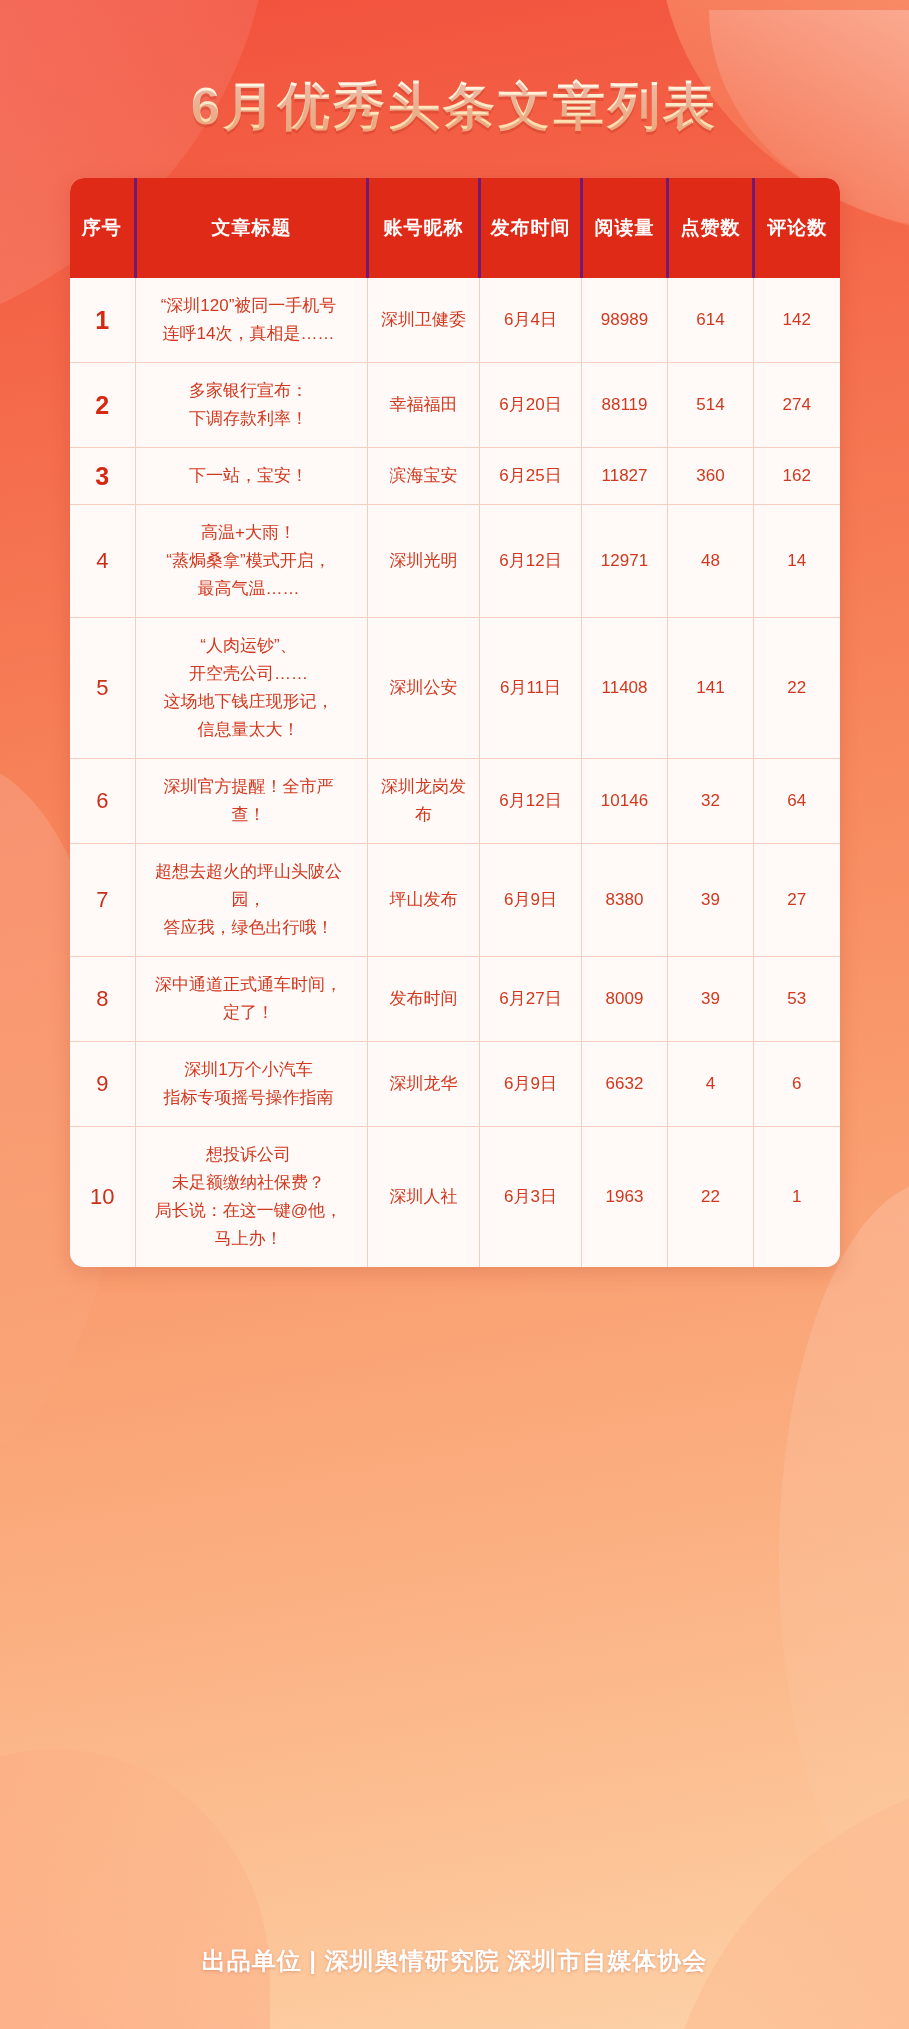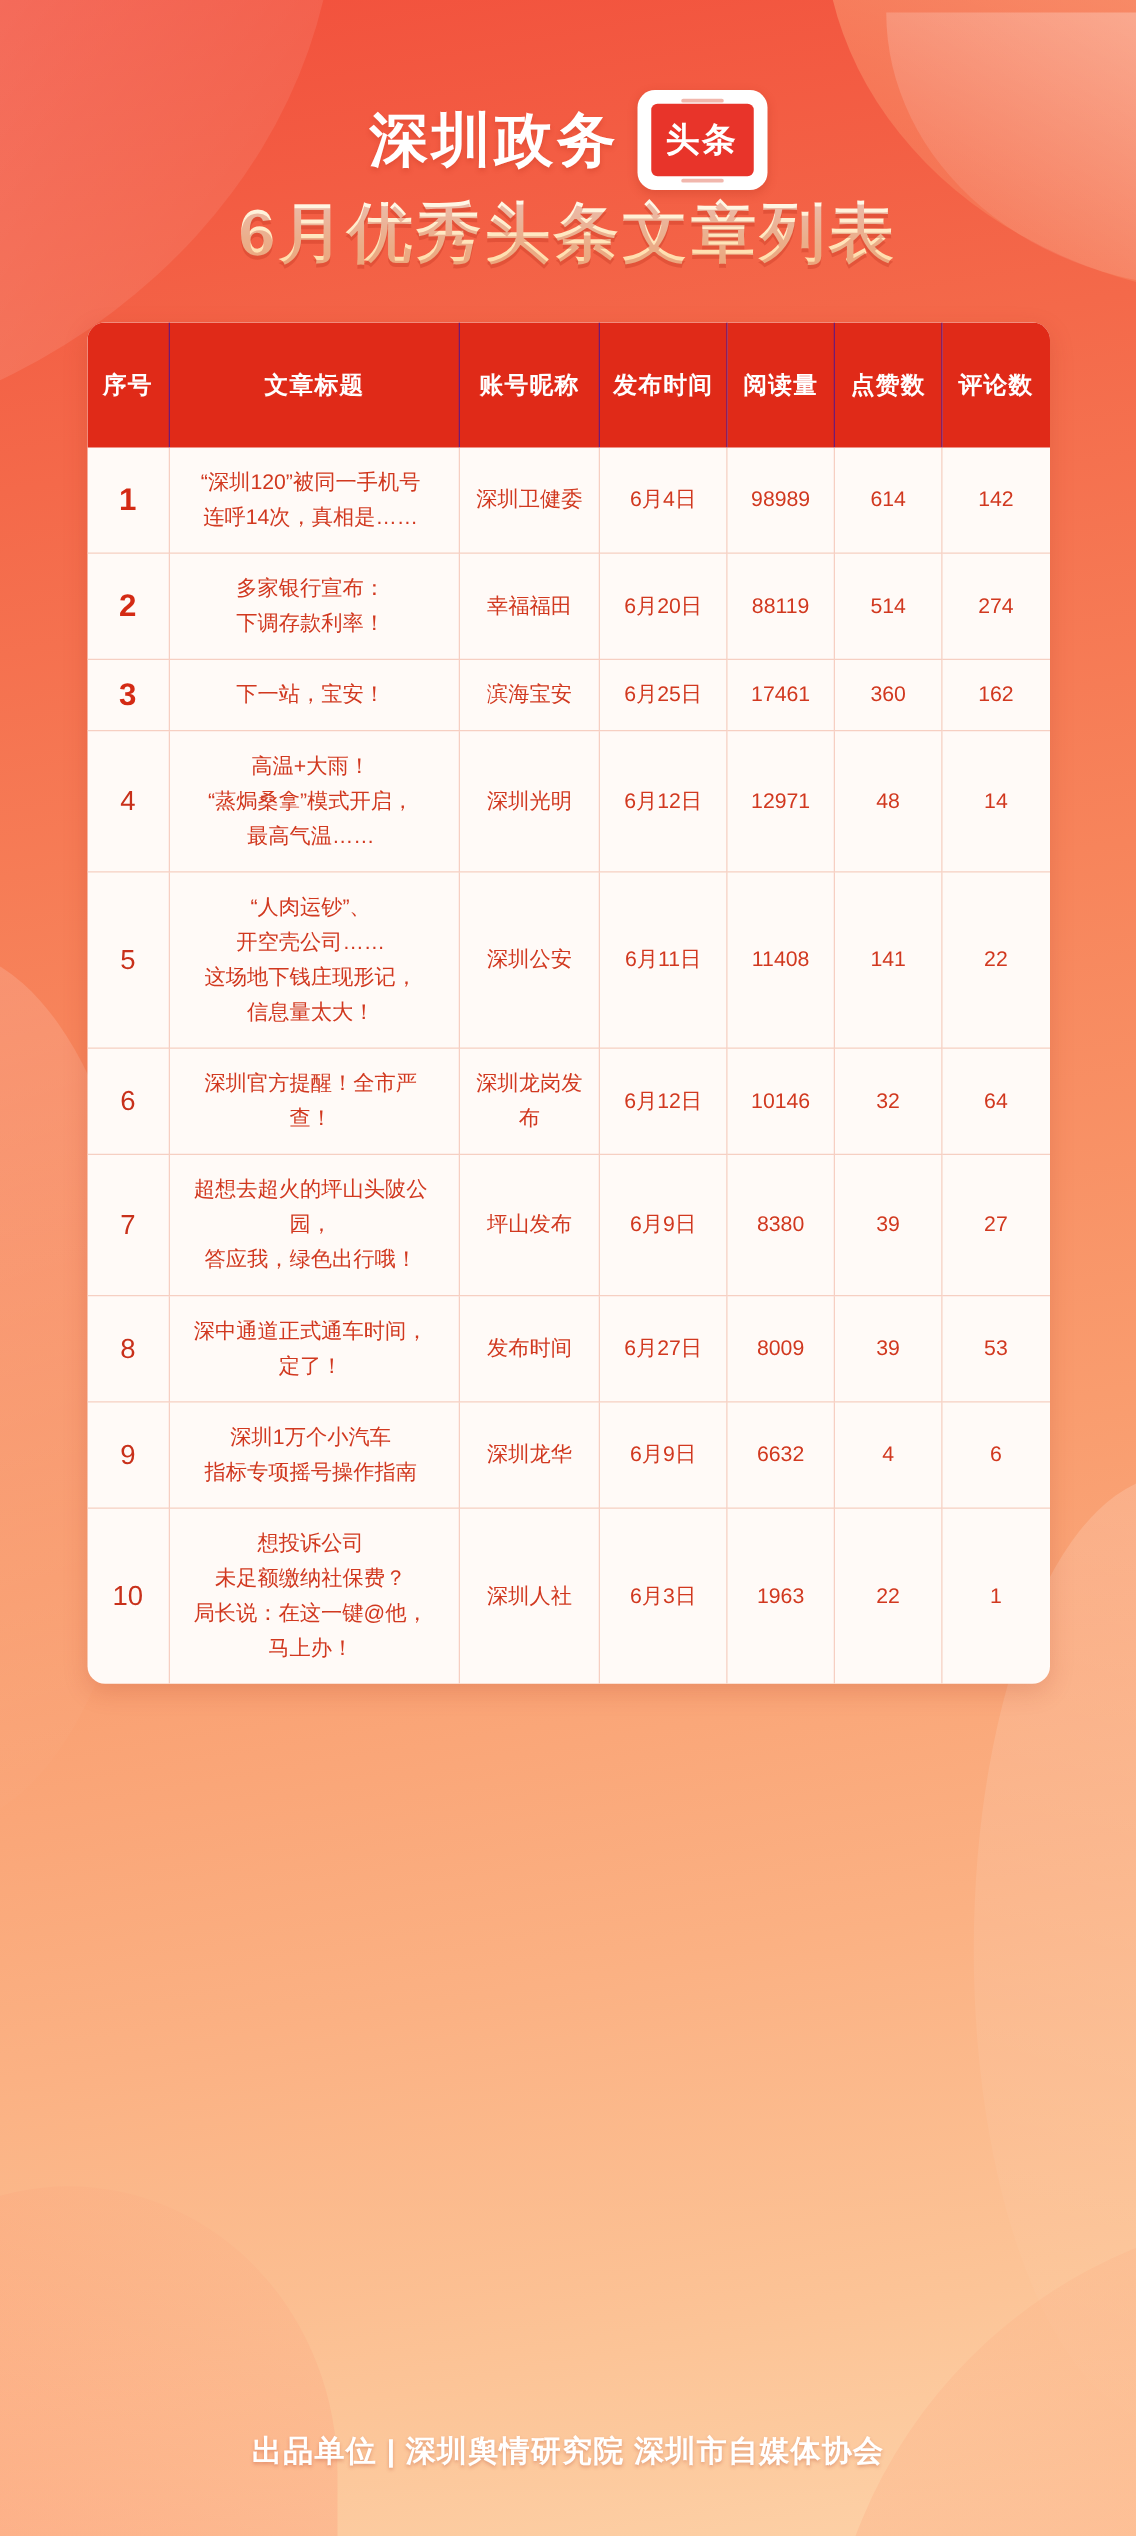--- a/index.html
+++ b/index.html
@@ -164,21 +164,21 @@
     width: 100%;
     table-layout: fixed;
   }
   thead th {
     background: #e02a18;
     color: #ffffff;
     font-size: 19px;
     font-weight: bold;
     letter-spacing: 1px;
     height: 98px;
-    border-right: 1px solid #701a75;
+    border-right: 3px solid #701a75;
     vertical-align: middle;
   }
   thead th:last-child { border-right: none; }
   tbody td {
     border-right: 1px solid #f6cfc2;
     border-bottom: 1px solid #f6cfc2;
     color: #d1381f;
     font-size: 17px;
     line-height: 28px;
     text-align: center;
@@ -223,30 +223,20 @@
 <div class="poster">
   <div class="deco deco-tl"></div>
   <div class="deco deco-tr1"></div>
   <div class="deco deco-tr2"></div>
   <div class="deco deco-l1"></div>
   <div class="deco deco-r1"></div>
   <div class="deco deco-bl"></div>
   <div class="deco deco-br"></div>
 
   <div class="header">
-    <div class="title-row">
-      <div class="title-main">深圳政务</div>
-      <div class="logo-badge">
-        <div class="logo-cap"></div>
-        <div class="logo-inner">
-          <span class="logo-text">头条</span>
-        </div>
-        <div class="logo-foot"></div>
-      </div>
-    </div>
     <div class="title-sub">6月优秀头条文章列表</div>
   </div>
 
   <div class="card">
     <table>
       <colgroup>
         <col style="width:66px">
         <col style="width:232px">
         <col style="width:112px">
         <col style="width:102px">
@@ -282,21 +272,21 @@
             <td>6月20日</td>
             <td class="num-cell">88119</td>
             <td class="num-cell">514</td>
             <td class="num-cell">274</td>
           </tr>
           <tr>
             <td class="rank top">3</td>
             <td class="title-cell">下一站，宝安！</td>
             <td>滨海宝安</td>
             <td>6月25日</td>
-            <td class="num-cell">17461</td>
+            <td class="num-cell">11827</td>
             <td class="num-cell">360</td>
             <td class="num-cell">162</td>
           </tr>
           <tr>
             <td class="rank">4</td>
             <td class="title-cell">高温+大雨！<br>“蒸焗桑拿”模式开启，<br>最高气温……</td>
             <td>深圳光明</td>
             <td>6月12日</td>
             <td class="num-cell">12971</td>
             <td class="num-cell">48</td>

